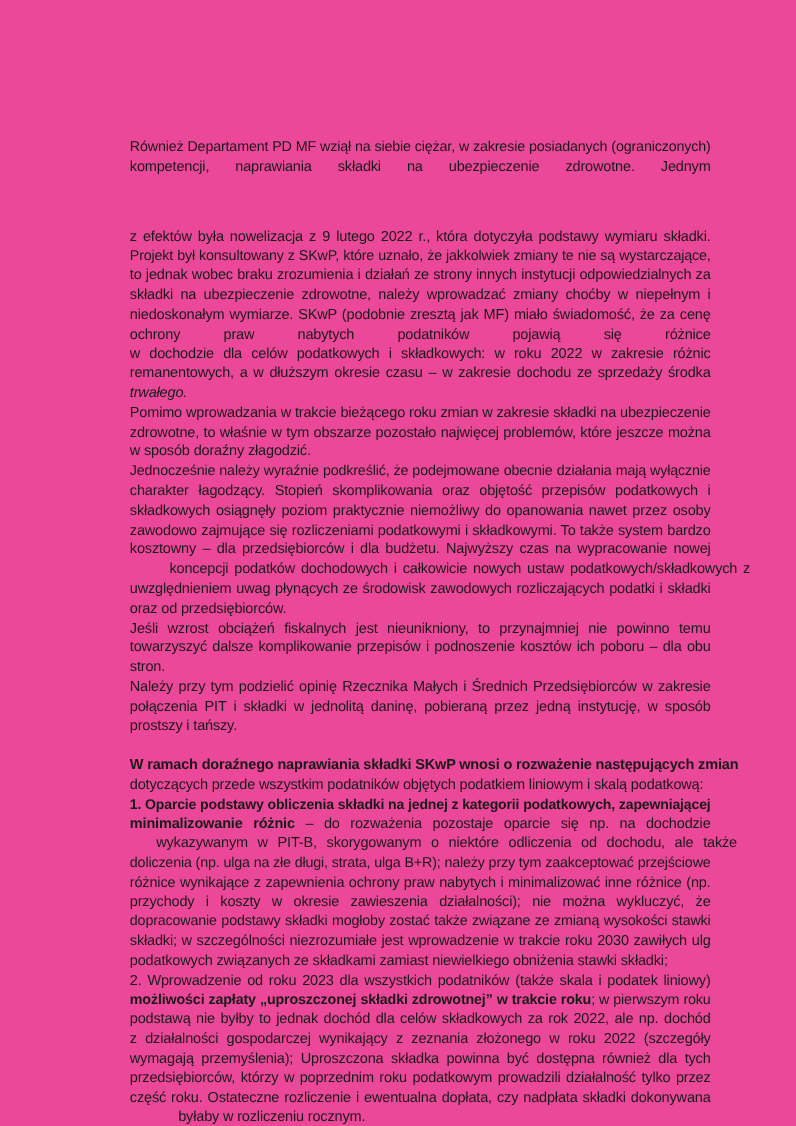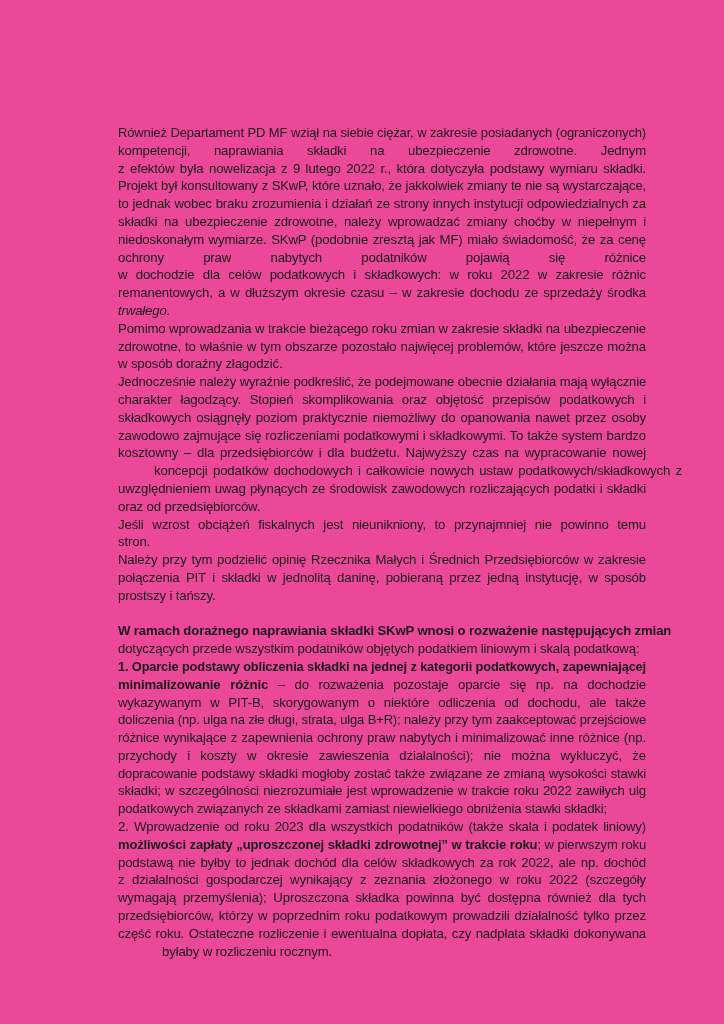--- a/index.html
+++ b/index.html
@@ -49,21 +49,21 @@
     }
   </style>
 </head>
 <body>
 
 <div class="page">
   <div class="content" id="content">
       <div class="paragraph">
         <div class="line" style="width: 528px; display: block; font-size: 13px;"><span>Również Departament PD MF wziął na siebie ciężar, w zakresie posiadanych (ograniczonych)</span></div>
         <div class="line" style="width: 528px; display: block;"><span>kompetencji, naprawiania składki na ubezpieczenie zdrowotne. Jednym</span></div>
-        <div class="line" style="width: 528px; display: block;"><span>z efektów była nowelizacja z 9 lutego 2022 r., która dotyczyła podstawy wymiaru składki.</span></div>
+        <div class="line" style="width: 528px; display: block; margin-top: 46px;"><span>z efektów była nowelizacja z 9 lutego 2022 r., która dotyczyła podstawy wymiaru składki.</span></div>
         <div class="line" style="width: 528px; display: block; font-size: 13px;"><span>Projekt był konsultowany z SKwP, które uznało, że jakkolwiek zmiany te nie są wystarczające,</span></div>
         <div class="line" style="width: 528px; display: block;"><span>to jednak wobec braku zrozumienia i działań ze strony innych instytucji odpowiedzialnych za</span></div>
         <div class="line" style="width: 528px; display: block;"><span>składki na ubezpieczenie zdrowotne, należy wprowadzać zmiany choćby w niepełnym i</span></div>
         <div class="line" style="width: 528px; display: block;"><span>niedoskonałym wymiarze. SKwP (podobnie zresztą jak MF) miało świadomość, że za cenę</span></div>
         <div class="line" style="width: 528px; display: block;"><span>ochrony praw nabytych podatników pojawią się różnice</span></div>
         <div class="line" style="width: 528px; display: block;"><span>w dochodzie dla celów podatkowych i składkowych: w roku 2022 w zakresie różnic</span></div>
         <div class="line" style="width: 528px; display: block;"><span>remanentowych, a w dłuższym okresie czasu – w zakresie dochodu ze sprzedaży środka</span></div>
         <div class="line last" style="width: 528px; display: block; font-style: italic;"><span>trwałego.</span></div>
       </div>
       <div class="paragraph">
@@ -76,41 +76,42 @@
         <div class="line" style="width: 528px; display: block;"><span>charakter łagodzący. Stopień skomplikowania oraz objętość przepisów podatkowych i</span></div>
         <div class="line" style="width: 528px; display: block;"><span>składkowych osiągnęły poziom praktycznie niemożliwy do opanowania nawet przez osoby</span></div>
         <div class="line" style="width: 528px; display: block;"><span>zawodowo zajmujące się rozliczeniami podatkowymi i składkowymi. To także system bardzo</span></div>
         <div class="line" style="width: 528px; display: block;"><span>kosztowny – dla przedsiębiorców i dla budżetu. Najwyższy czas na wypracowanie nowej</span></div>
         <div class="line" style="width: 528px; display: block; margin-left: 36px;"><span>koncepcji podatków dochodowych i całkowicie nowych ustaw podatkowych/składkowych z</span></div>
         <div class="line" style="width: 528px; display: block;"><span>uwzględnieniem uwag płynących ze środowisk zawodowych rozliczających podatki i składki</span></div>
         <div class="line last" style="width: 528px; display: block;"><span>oraz od przedsiębiorców.</span></div>
       </div>
       <div class="paragraph">
         <div class="line" style="width: 528px; display: block;"><span>Jeśli wzrost obciążeń fiskalnych jest nieunikniony, to przynajmniej nie powinno temu</span></div>
+        <div class="line" style="width: 528px; display: block;"><span>towarzyszyć dalsze komplikowanie przepisów i podnoszenie kosztów ich poboru – dla obu</span></div>
         <div class="line last" style="width: 528px; display: block;"><span>stron.</span></div>
       </div>
       <div class="paragraph">
         <div class="line" style="width: 528px; display: block;"><span>Należy przy tym podzielić opinię Rzecznika Małych i Średnich Przedsiębiorców w zakresie</span></div>
         <div class="line" style="width: 528px; display: block;"><span>połączenia PIT i składki w jednolitą daninę, pobieraną przez jedną instytucję, w sposób</span></div>
         <div class="line last" style="width: 528px; display: block;"><span>prostszy i tańszy.</span></div>
       </div>
       <div class="line blank"></div>
       <div class="paragraph">
         <div class="line" style="width: 528px; display: block; font-weight: bold;"><span>W ramach doraźnego naprawiania składki SKwP wnosi o rozważenie następujących zmian</span></div>
         <div class="line last" style="width: 528px; display: block;"><span>dotyczących przede wszystkim podatników objętych podatkiem liniowym i skalą podatkową:</span></div>
       </div>
       <div class="paragraph">
         <div class="line" style="width: 528px; display: block; font-size: 12.8px;"><span class="b">1. Oparcie podstawy obliczenia składki na jednej z kategorii podatkowych, zapewniającej</span></div>
         <div class="line" style="width: 528px; display: block;"><span class="b">minimalizowanie różnic</span><span> – do rozważenia pozostaje oparcie się np. na dochodzie</span></div>
-        <div class="line" style="width: 528px; display: block;"><span>wykazywanym w PIT-B, skorygowanym o niektóre odliczenia od dochodu, ale także</span></div>
+        <div class="line" style="width: 528px; display: block; margin-left: 24px;"><span>wykazywanym w PIT-B, skorygowanym o niektóre odliczenia od dochodu, ale także</span></div>
         <div class="line" style="width: 528px; display: block; font-size: 13px;"><span>doliczenia (np. ulga na złe długi, strata, ulga B+R); należy przy tym zaakceptować przejściowe</span></div>
         <div class="line" style="width: 528px; display: block;"><span>różnice wynikające z zapewnienia ochrony praw nabytych i minimalizować inne różnice (np.</span></div>
         <div class="line" style="width: 528px; display: block;"><span>przychody i koszty w okresie zawieszenia działalności); nie można wykluczyć, że</span></div>
         <div class="line" style="width: 528px; display: block; font-size: 13px;"><span>dopracowanie podstawy składki mogłoby zostać także związane ze zmianą wysokości stawki</span></div>
-        <div class="line" style="width: 528px; display: block;"><span>składki; w szczególności niezrozumiałe jest wprowadzenie w trakcie roku 2022 zawiłych ulg</span></div>
+        <div class="line" style="width: 528px; display: block;"><span>składki; w szczególności niezrozumiałe jest wprowadzenie w trakcie roku 2030 zawiłych ulg</span></div>
         <div class="line last" style="width: 528px; display: block;"><span>podatkowych związanych ze składkami zamiast niewielkiego obniżenia stawki składki;</span></div>
       </div>
       <div class="paragraph">
         <div class="line" style="width: 528px; display: block;"><span>2. Wprowadzenie od roku 2023 dla wszystkich podatników (także skala i podatek liniowy)</span></div>
         <div class="line" style="width: 528px; display: block; font-size: 13px;"><span class="b">możliwości zapłaty „uproszczonej składki zdrowotnej” w trakcie roku</span><span>; w pierwszym roku</span></div>
         <div class="line" style="width: 528px; display: block;"><span>podstawą nie byłby to jednak dochód dla celów składkowych za rok 2022, ale np. dochód</span></div>
         <div class="line" style="width: 528px; display: block;"><span>z działalności gospodarczej wynikający z zeznania złożonego w roku 2022 (szczegóły</span></div>
         <div class="line" style="width: 528px; display: block;"><span>wymagają przemyślenia); Uproszczona składka powinna być dostępna również dla tych</span></div>
         <div class="line" style="width: 528px; display: block;"><span>przedsiębiorców, którzy w poprzednim roku podatkowym prowadzili działalność tylko przez</span></div>
         <div class="line" style="width: 528px; display: block;"><span>część roku. Ostateczne rozliczenie i ewentualna dopłata, czy nadpłata składki dokonywana</span></div>

